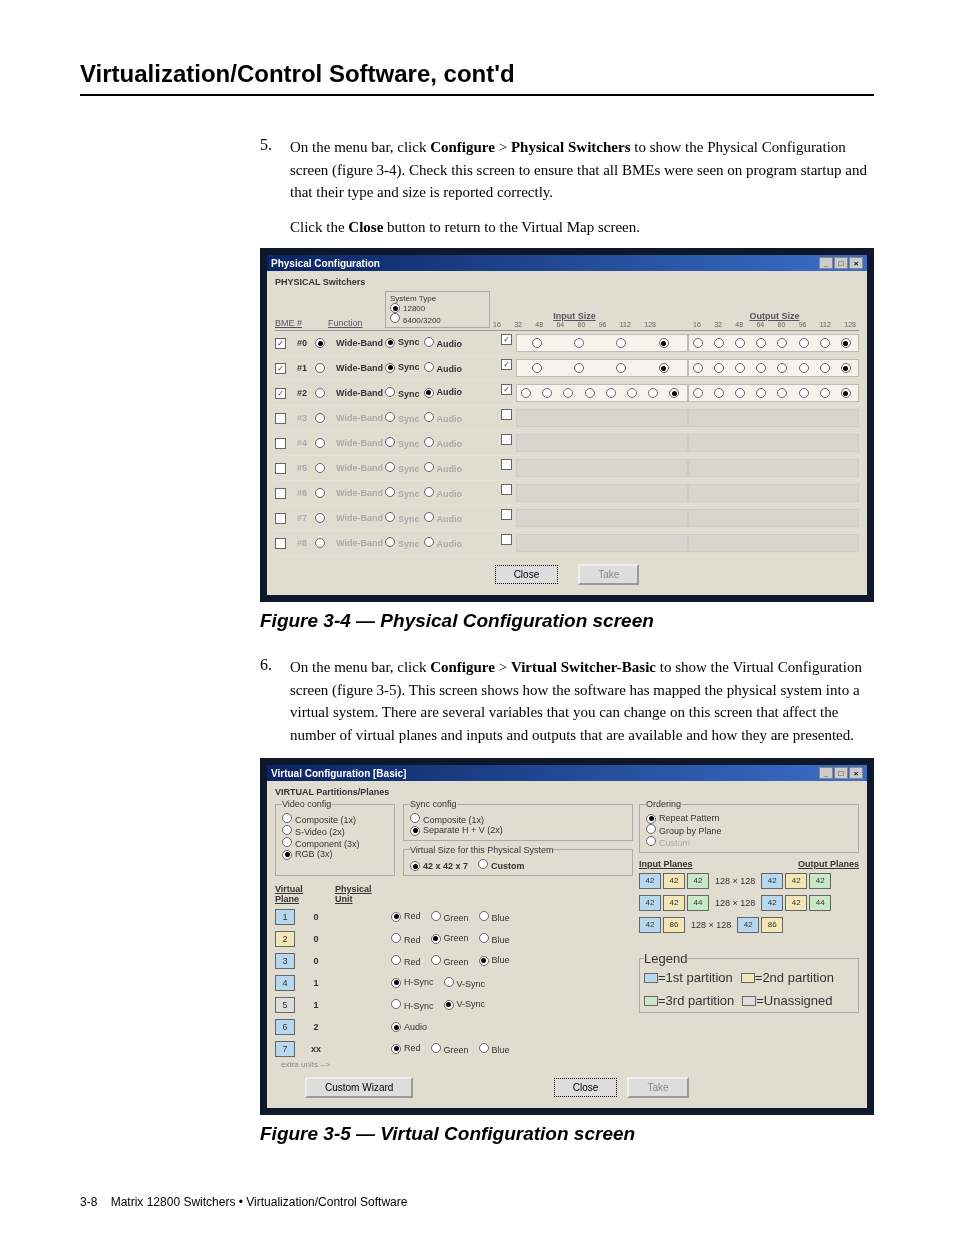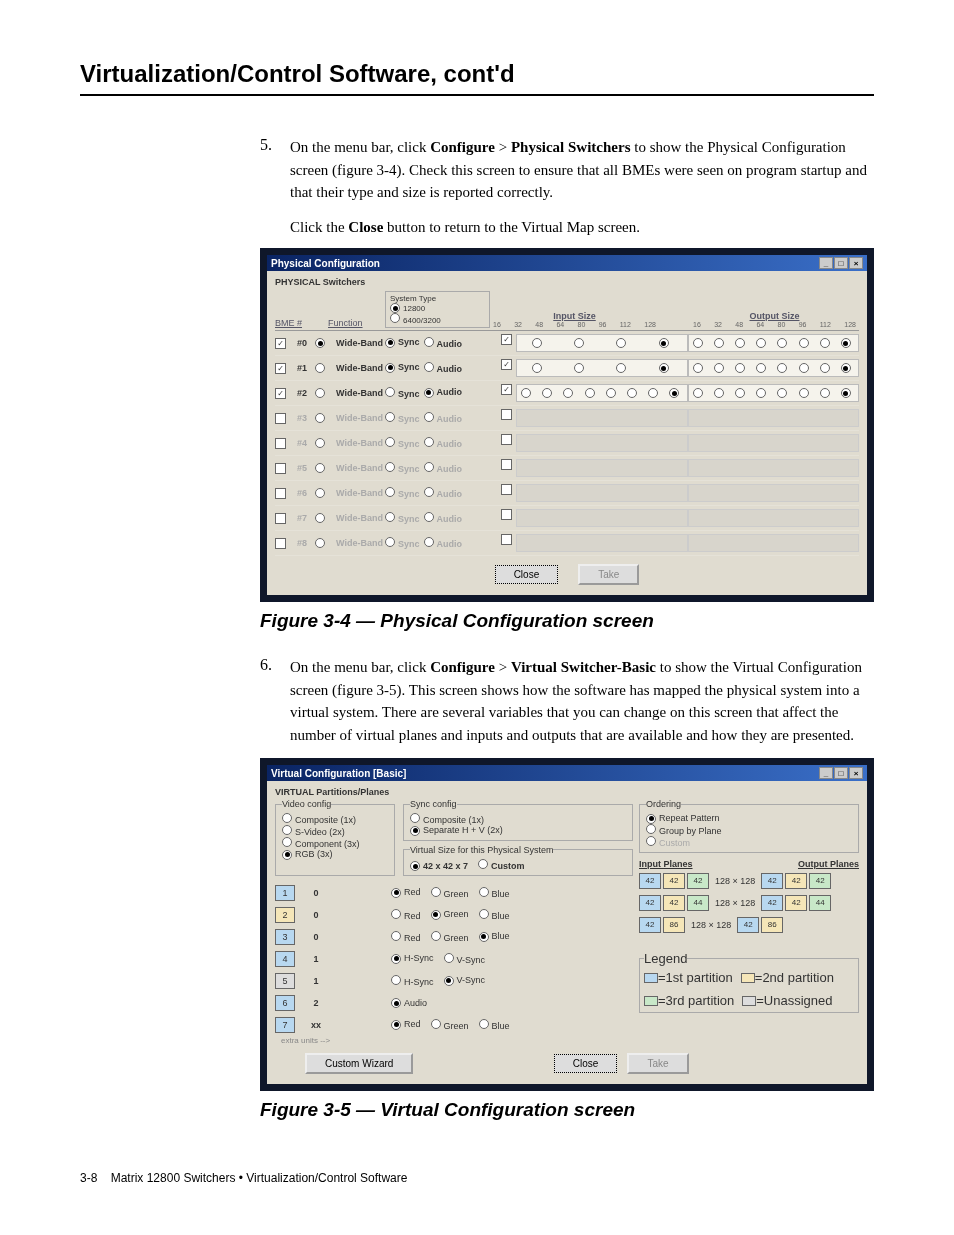--- a/index.html
+++ b/index.html
@@ -401,20 +401,24 @@
             <fieldset class="fset" style="margin-top:4px">
               <legend>Virtual Size for this Physical System</legend>
               <span class="rad">
                   <span class="rad-dot"></span>
                 </span><b>42 x 42 x 7</b>
               &nbsp;&nbsp;
               <span class="rad"></span><b>Custom</b>
             </fieldset>
           </div>
         </div>
+        <div style="display:flex;gap:20px;font-weight:bold;text-decoration:underline;padding:2px 0">
+          <span style="width:40px">Virtual Plane</span>
+          <span style="width:50px">Physical Unit</span>
+        </div>
         <div id="plane-rows">
             <div class="plane-row">
               <div class="plane-left" style="width:110px">
                 <span class="plane-cell pz1">1</span>
                 <span style="width:30px;text-align:center;font-weight:bold">0</span>
               </div>
               <div class="plane-rgb">
                 <span><span class="rad">
                     <span class="rad-dot"></span>
                   </span><span>Red</span></span>

